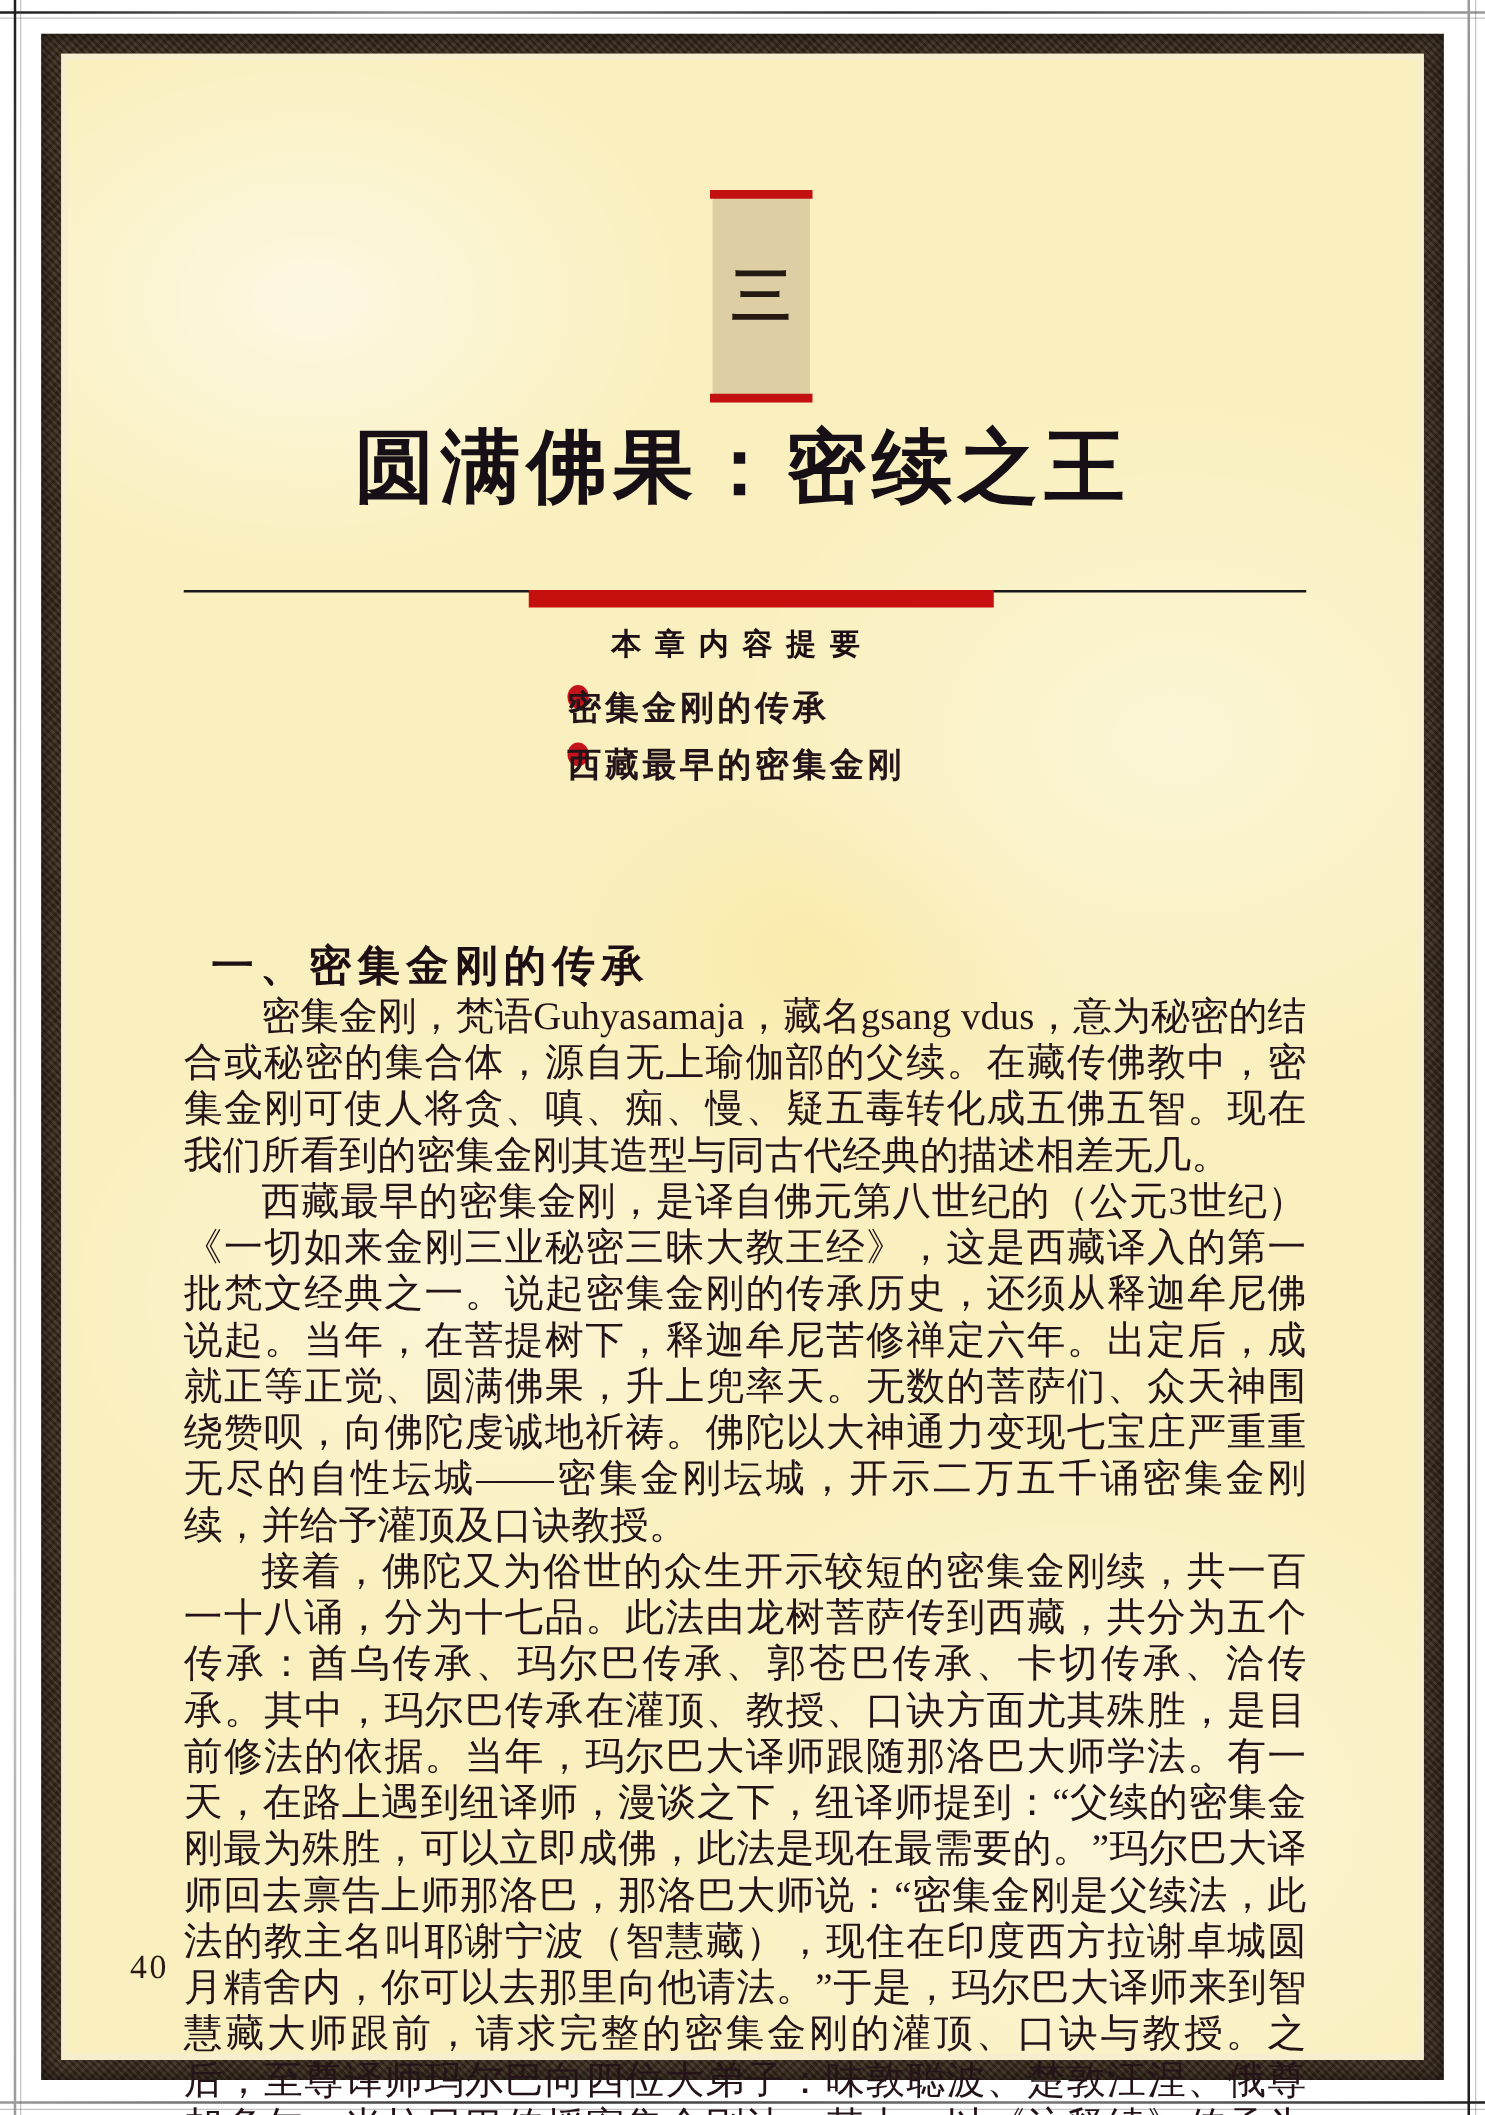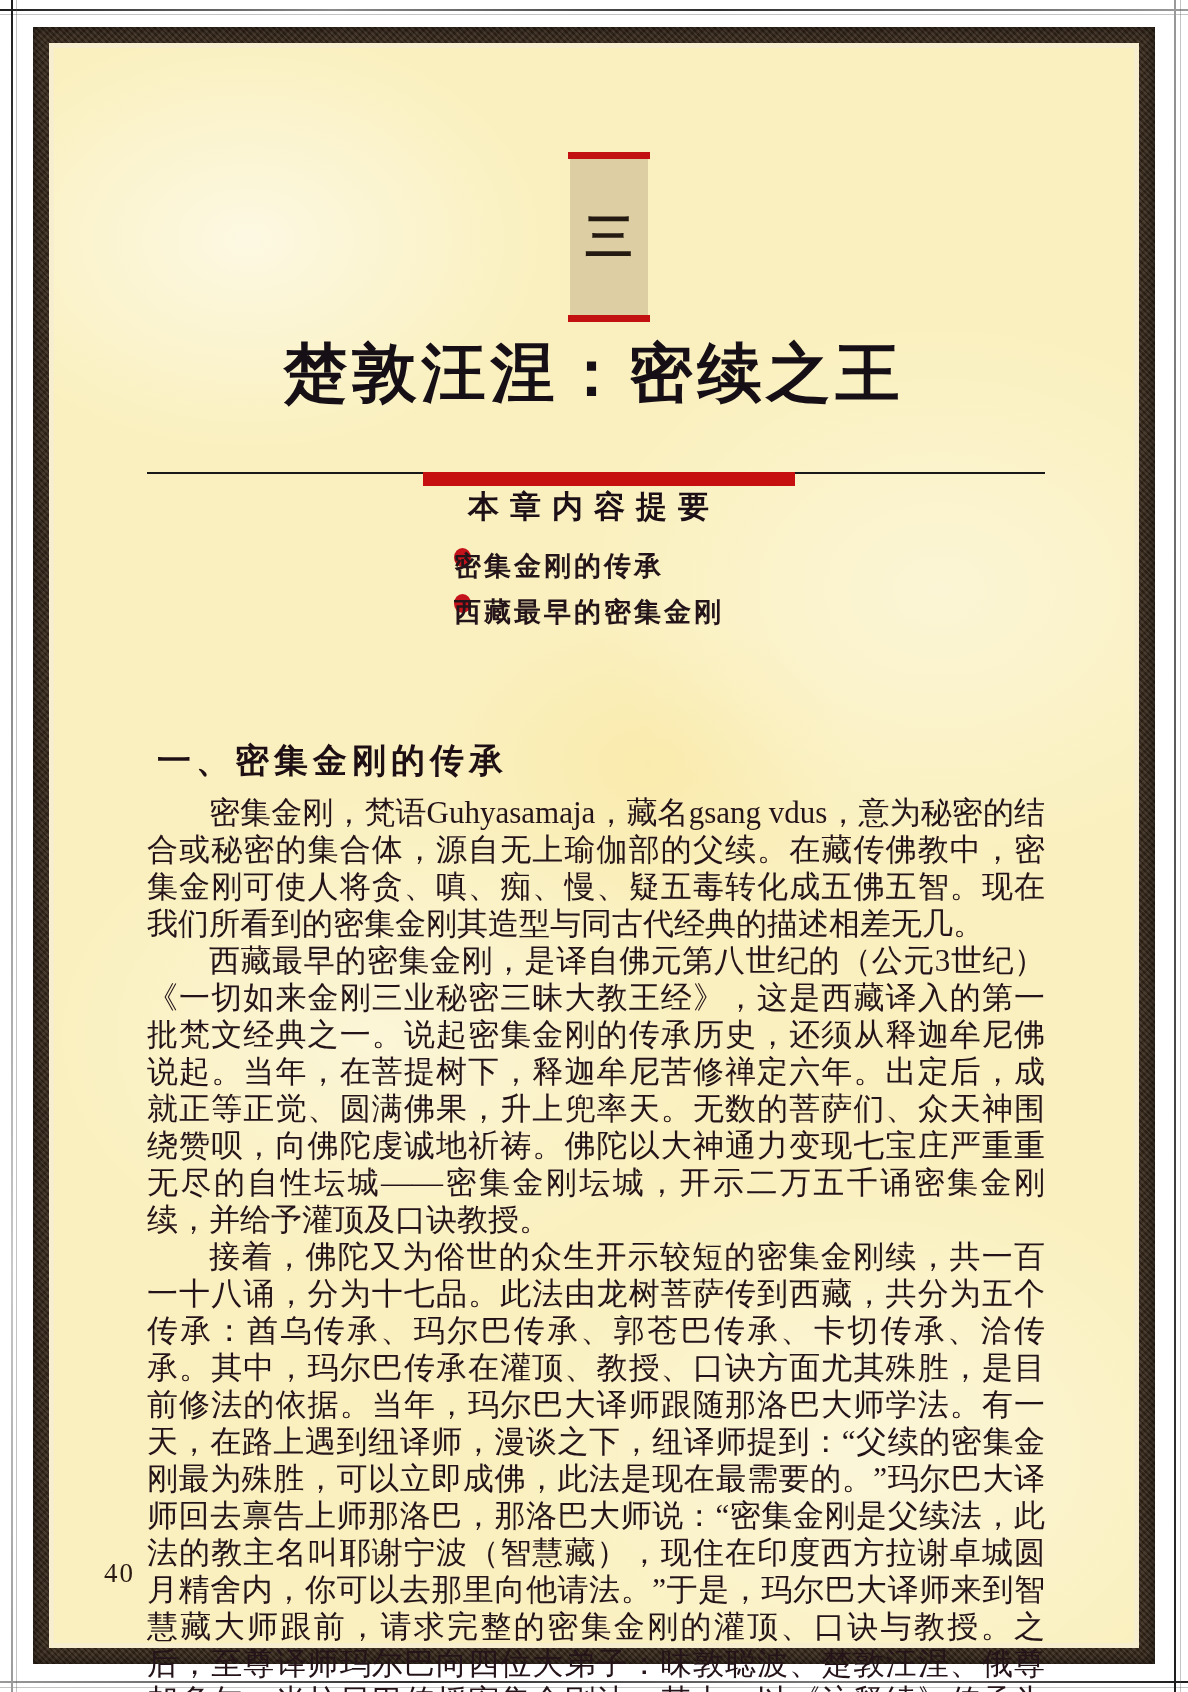--- a/index.html
+++ b/index.html
@@ -47,30 +47,30 @@
   .chapter-box .bar.bottom{bottom:0;}
   .chapter-num{position:absolute;inset:0;display:flex;align-items:center;justify-content:center;
     font-size:48px;font-weight:bold;color:#241a12;}
 
   .title{left:0;right:0;top:282px;margin:0;text-align:center;
     font-size:64px;font-weight:bold;letter-spacing:5px;color:#161016;}
 
   .divider-line{left:93px;top:424px;width:898px;height:2px;background:#191919;}
   .divider-red{left:369px;top:424px;width:372px;height:14px;background:#c60f0f;}
 
-  .summary-heading{left:0;right:0;top:438px;margin:0;text-align:center;
-    font-size:31px;font-weight:bold;letter-spacing:11px;color:#1c1016;}
+  .summary-heading{left:0;right:0;top:438px;margin:13px;text-align:center;
+    font-size:24px;font-weight:bold;letter-spacing:11px;color:#1c1016;}
 
   .bullets{left:400px;top:500px;margin:0;padding:0;list-style:none;position:absolute;width:520px;}
   .bullets li{position:static;display:flex;align-items:flex-start;height:46px;
     font-size:27px;font-weight:bold;letter-spacing:3px;color:#231419;}
   .bullets .dot{position:static;width:17px;height:19px;border-radius:50%;
     background:#c5131c;margin-right:24px;flex:0 0 auto;}
 
-  .section-heading{left:103px;top:690px;margin:0;
+  .section-heading{left:103px;top:690px;margin:12px;
     font-size:34px;font-weight:bold;letter-spacing:5px;color:#1d0f14;font-family:Liberation Serif, serif;}
 
   .body-text{left:93px;top:746px;width:898px;
     font-size:31px;line-height:37px;text-align:justify;color:#241419;}
   .body-text p{position:static;margin:0;text-indent:2em;}
 
   .page-num{left:50px;top:1510px;font-size:27px;letter-spacing:2px;color:#2a1a14;}
 </style>
 </head>
 <body>
@@ -87,21 +87,21 @@
 
   <div class="frame">
     <div class="page">
 
       <div class="chapter-box">
         <div class="bar top"></div>
         <div class="chapter-num">三</div>
         <div class="bar bottom"></div>
       </div>
 
-      <h1 class="title">楚敦汪涅：密续之王</h1>
+      <h1 class="title">圆满佛果：密续之王</h1>
 
       <div class="divider-line"></div>
       <div class="divider-red"></div>
 
       <h2 class="summary-heading">本章内容提要</h2>
 
       <ul class="bullets">
         <li>
           <span class="dot"></span>
           <span>密集金刚的传承</span>

